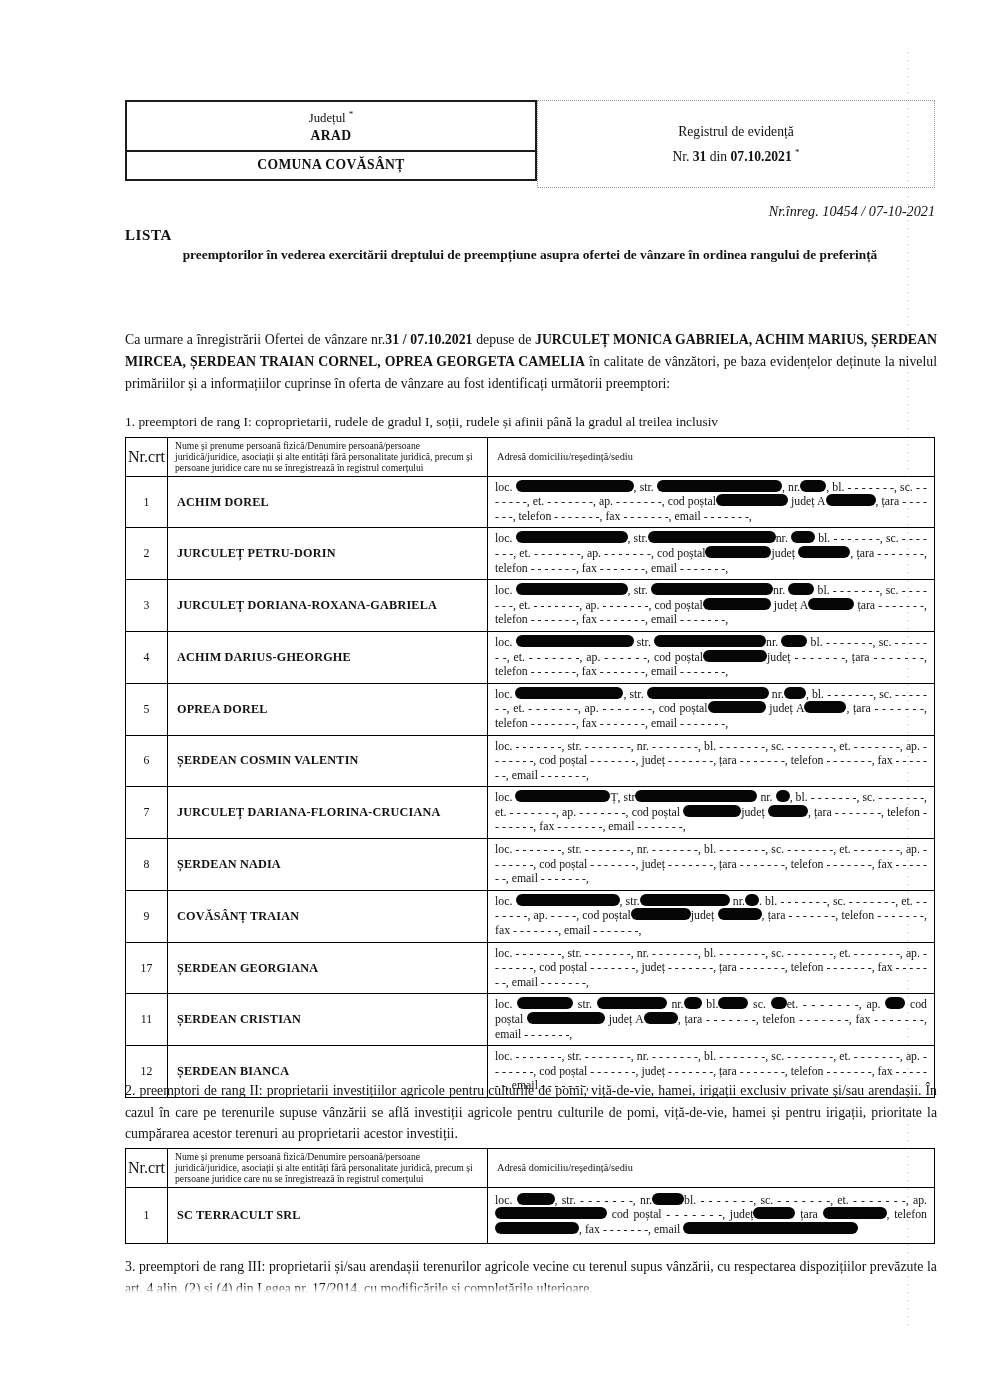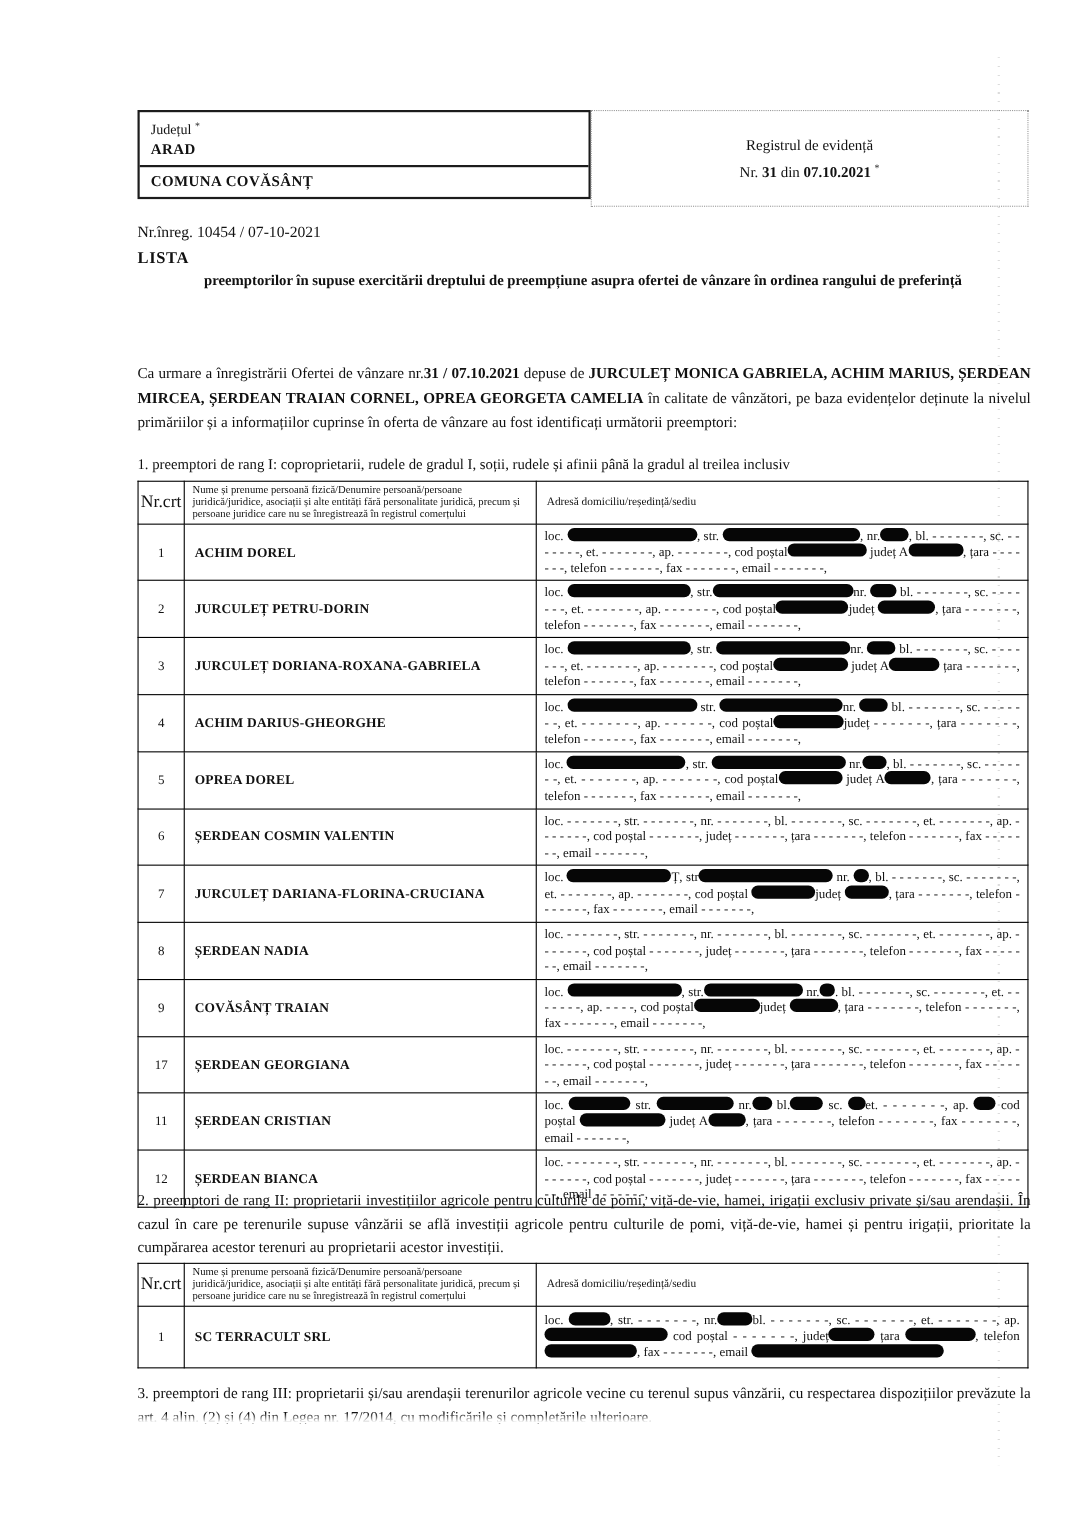--- a/index.html
+++ b/index.html
@@ -4,28 +4,28 @@
 <style>
   html,body{margin:0;padding:0;background:#ffffff;}
   .page{position:relative;width:990px;height:1400px;background:#fff;overflow:hidden;
         font-family:"Liberation Serif", serif;color:#111;}
   sup{font-size:9px;}
   .b{font-weight:bold;}
   .redact{display:inline-block;height:12px;border-radius:6px;background:#060606;vertical-align:-1px;}
 
   
   .hdr-left{position:absolute;left:125px;top:100px;width:408px;border:2px solid #1c1c1c;background:#fff;}
-  .hdr-cell{padding:4px 10px 6px;font-size:12.8px;line-height:17px;}
+  .hdr-cell{padding:4px 10px 6px;font-size:12.8px;line-height:17px;text-align:center;}
   .hdr-cell.first{border-bottom:2px solid #1c1c1c;}
   .hdr-val{font-weight:bold;font-size:13.6px;letter-spacing:.4px;}
   .hdr-right{position:absolute;left:537px;top:100px;width:398px;height:88px;border:1px dotted #9a9a9a;
              display:flex;flex-direction:column;justify-content:center;align-items:center;
              font-size:13.6px;line-height:20px;box-sizing:border-box;}
 
-  .nrinreg{position:absolute;top:203px;left:125px;width:810px;text-align:left;font-size:14.2px;}
+  .nrinreg{position:absolute;top:203px;left:125px;width:810px;text-align:right;font-size:14.2px;font-style:italic;}
 
   .title{position:absolute;top:227px;left:125px;width:810px;text-align:left;font-weight:bold;
          font-size:15px;letter-spacing:.6px;}
   .subtitle{position:absolute;top:247px;left:112px;width:836px;text-align:center;font-weight:bold;font-size:13.4px;}
 
   .intro{position:absolute;top:329px;left:125px;width:812px;font-size:13.8px;line-height:22px;text-align:justify;}
   .s1{position:absolute;top:414px;left:125px;width:812px;font-size:13.4px;}
   .s2{position:absolute;top:1080px;left:125px;width:812px;font-size:13.8px;line-height:21.5px;text-align:justify;}
   .s3{position:absolute;top:1256px;left:125px;width:812px;height:38px;overflow:hidden;
       font-size:13.8px;line-height:22px;text-align:justify;}
@@ -66,21 +66,21 @@
   </div>
 
   <div class="hdr-right">
     <div>Registrul de evidență</div>
     <div><span>Nr. </span><span class="b">31</span><span> din </span><span class="b">07.10.2021</span><span> </span><sup>*</sup></div>
   </div>
 
   <div class="nrinreg">Nr.înreg. 10454 / 07-10-2021</div>
 
   <div class="title">LISTA</div>
-  <div class="subtitle">preemptorilor în supuse exercitării dreptului de preempțiune asupra ofertei de vânzare în ordinea rangului de preferință</div>
+  <div class="subtitle">preemptorilor în vederea exercitării dreptului de preempțiune asupra ofertei de vânzare în ordinea rangului de preferință</div>
 
   <div class="intro"><span>Ca urmare a înregistrării Ofertei de vânzare nr.</span><span class="b">31 / 07.10.2021</span><span> depuse de </span><span class="b">JURCULEȚ MONICA GABRIELA, ACHIM MARIUS, ȘERDEAN MIRCEA, ȘERDEAN TRAIAN CORNEL, OPREA GEORGETA CAMELIA</span><span> în calitate de vânzători, pe baza evidențelor deținute la nivelul primăriilor și a informațiilor cuprinse în oferta de vânzare au fost identificați următorii preemptori:</span></div>
 
   <div class="s1">1. preemptori de rang I: coproprietarii, rudele de gradul I, soții, rudele și afinii până la gradul al treilea inclusiv</div>
 
   <table class="tbl t1">
     <colgroup>
         <col style="width:42px">
         <col style="width:320px">
         <col>

